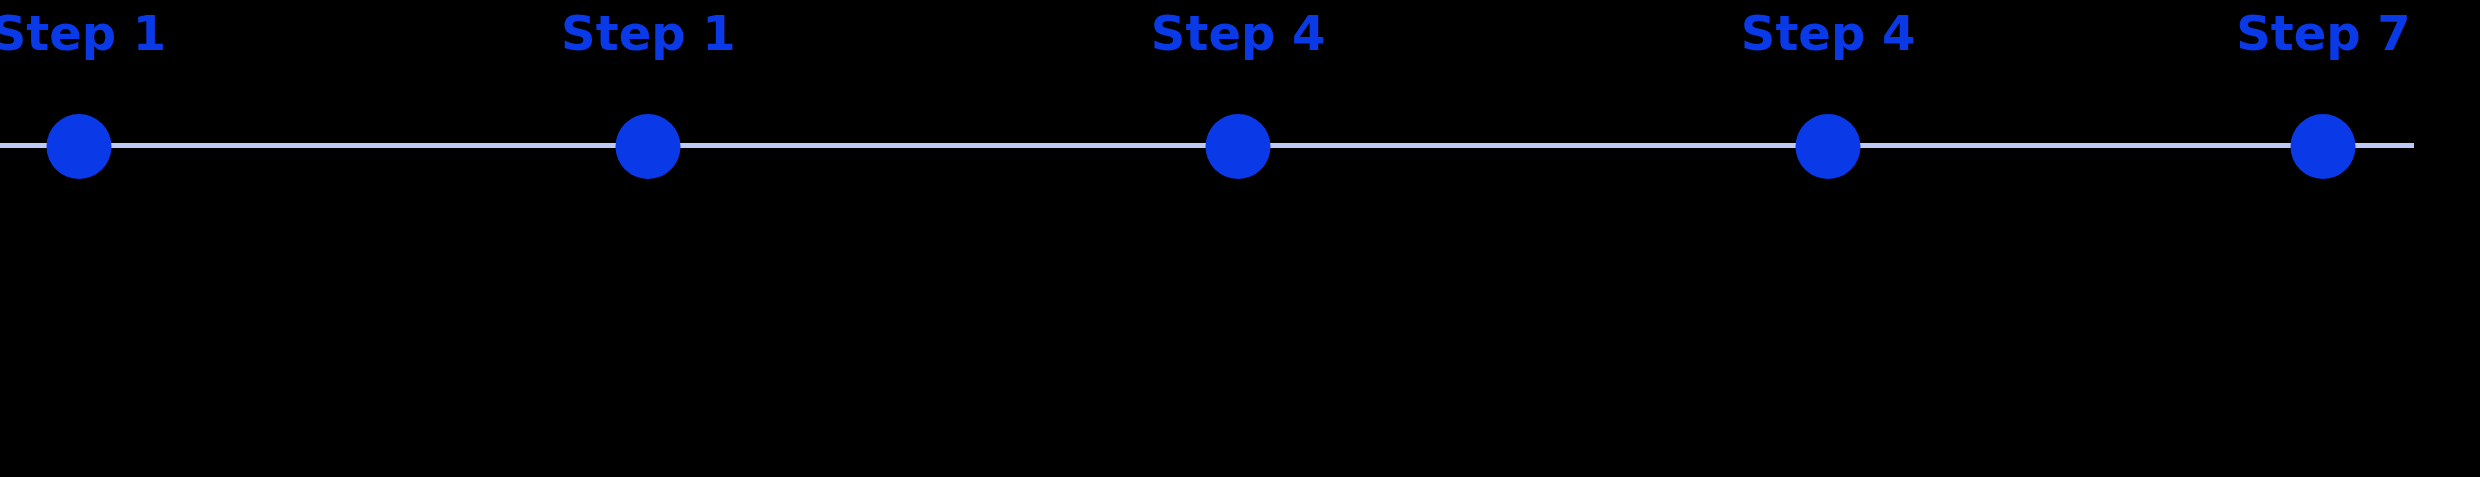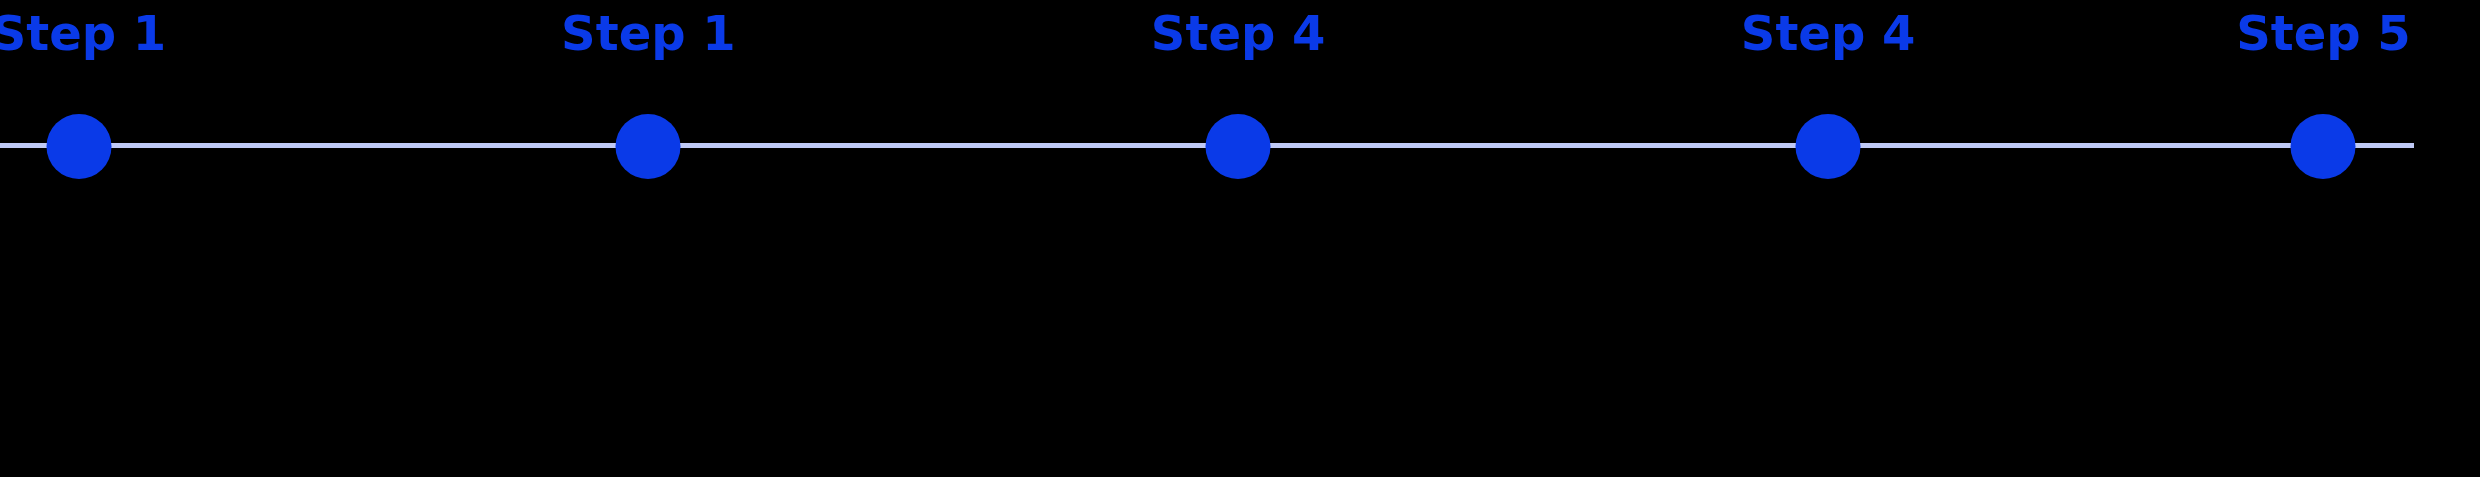--- a/index.html
+++ b/index.html
@@ -73,16 +73,16 @@
     <div class="step-label">Step 4</div>
     <div class="step-dot"></div>
   </div>
 
   <div class="step" style="left: 75.73%;">
     <div class="step-label">Step 4</div>
     <div class="step-dot"></div>
   </div>
 
   <div class="step" style="left: 96.25%;">
-    <div class="step-label">Step 5</div>
+    <div class="step-label">Step 7</div>
     <div class="step-dot"></div>
   </div>
 </div>
 
 </body></html>

